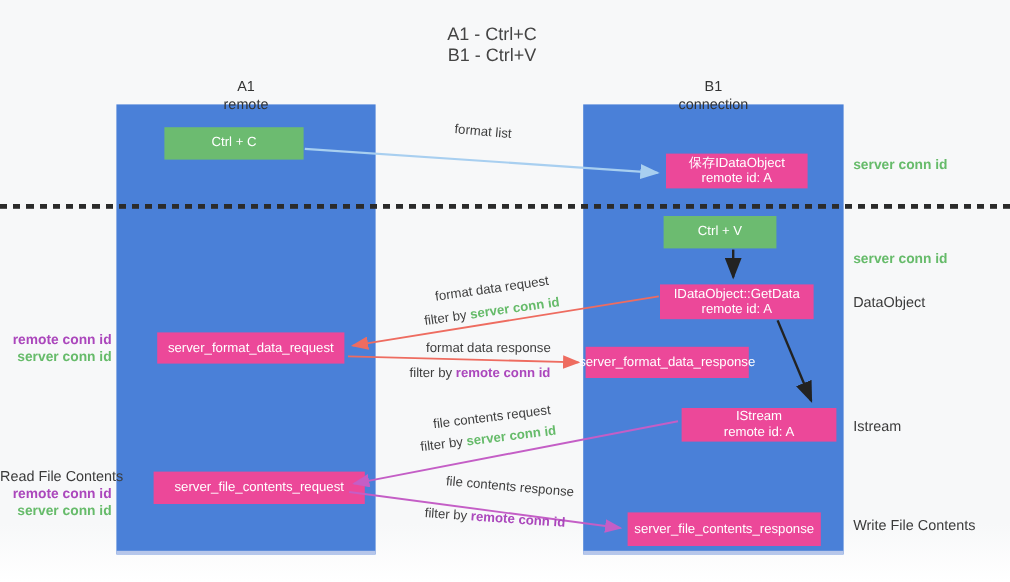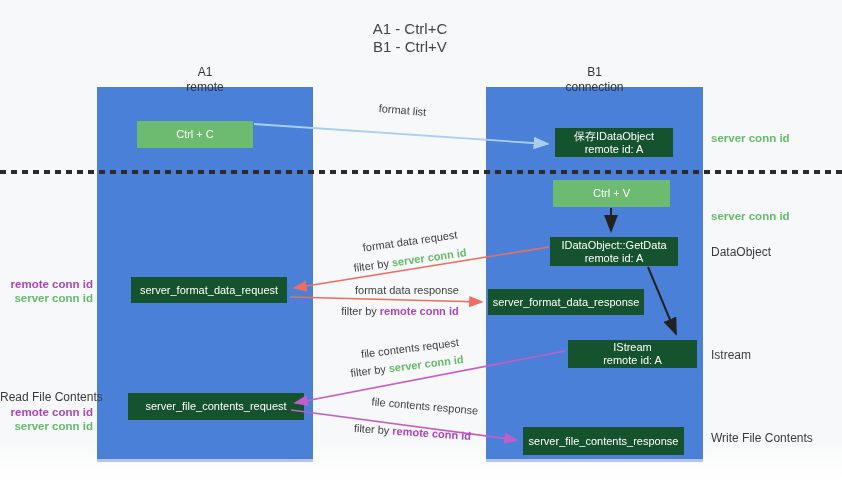--- a/index.html
+++ b/index.html
@@ -20,27 +20,27 @@
   .lane{top:87px;height:372px;background:#4a80d8;border-bottom:3px solid #b6c6ea;z-index:1;}
   .lane.left{left:97px;width:216px;}
   .lane.right{left:486px;width:217px;}
   
   .dotted{left:0;top:170px;width:842px;height:4px;z-index:2;
     background:repeating-linear-gradient(90deg,#2b2b2b 0 6px,transparent 6px 11px);}
   
   .node{display:flex;flex-direction:column;align-items:center;justify-content:center;
     color:#fff;font-size:11px;line-height:13px;text-align:center;z-index:4;box-sizing:border-box;}
   .node.green{background:#6cbb70;}
-  .node.orange{background:#14532d;}
-  .n-ctrlc{left:137px;top:106px;width:116px;height:27px;margin-top:15px;}
+  .node.orange{background:#ec4899;}
+  .n-ctrlc{left:137px;top:106px;width:116px;height:27px;}
   .n-save{left:555px;top:128px;width:118px;height:29px;}
-  .n-ctrlv{left:553px;top:180px;width:117px;height:27px;}
+  .n-ctrlv{left:553px;top:180px;width:94px;height:27px;}
   .n-getdata{left:550px;top:237px;width:128px;height:29px;}
   .n-fmtreq{left:131px;top:277px;width:156px;height:26px;}
-  .n-fmtresp{left:488px;top:289px;width:156px;height:26px;}
+  .n-fmtresp{left:488px;top:289px;width:136px;height:26px;}
   .n-istream{left:568px;top:340px;width:129px;height:28px;}
   .n-filereq{left:128px;top:393px;width:176px;height:27px;}
   .n-fileresp{left:523px;top:427px;width:161px;height:28px;}
   
   .side{font-size:11.5px;z-index:6;white-space:nowrap;}
   .side.right{left:711px;}
   .side.leftcol{left:0;width:93px;text-align:right;}
   .green-txt{color:#66bb6a;font-weight:bold;}
   .purple-txt{color:#ab47bc;font-weight:bold;}
   .dark-txt{color:#3b3b3b;font-size:12px;font-weight:normal;}

